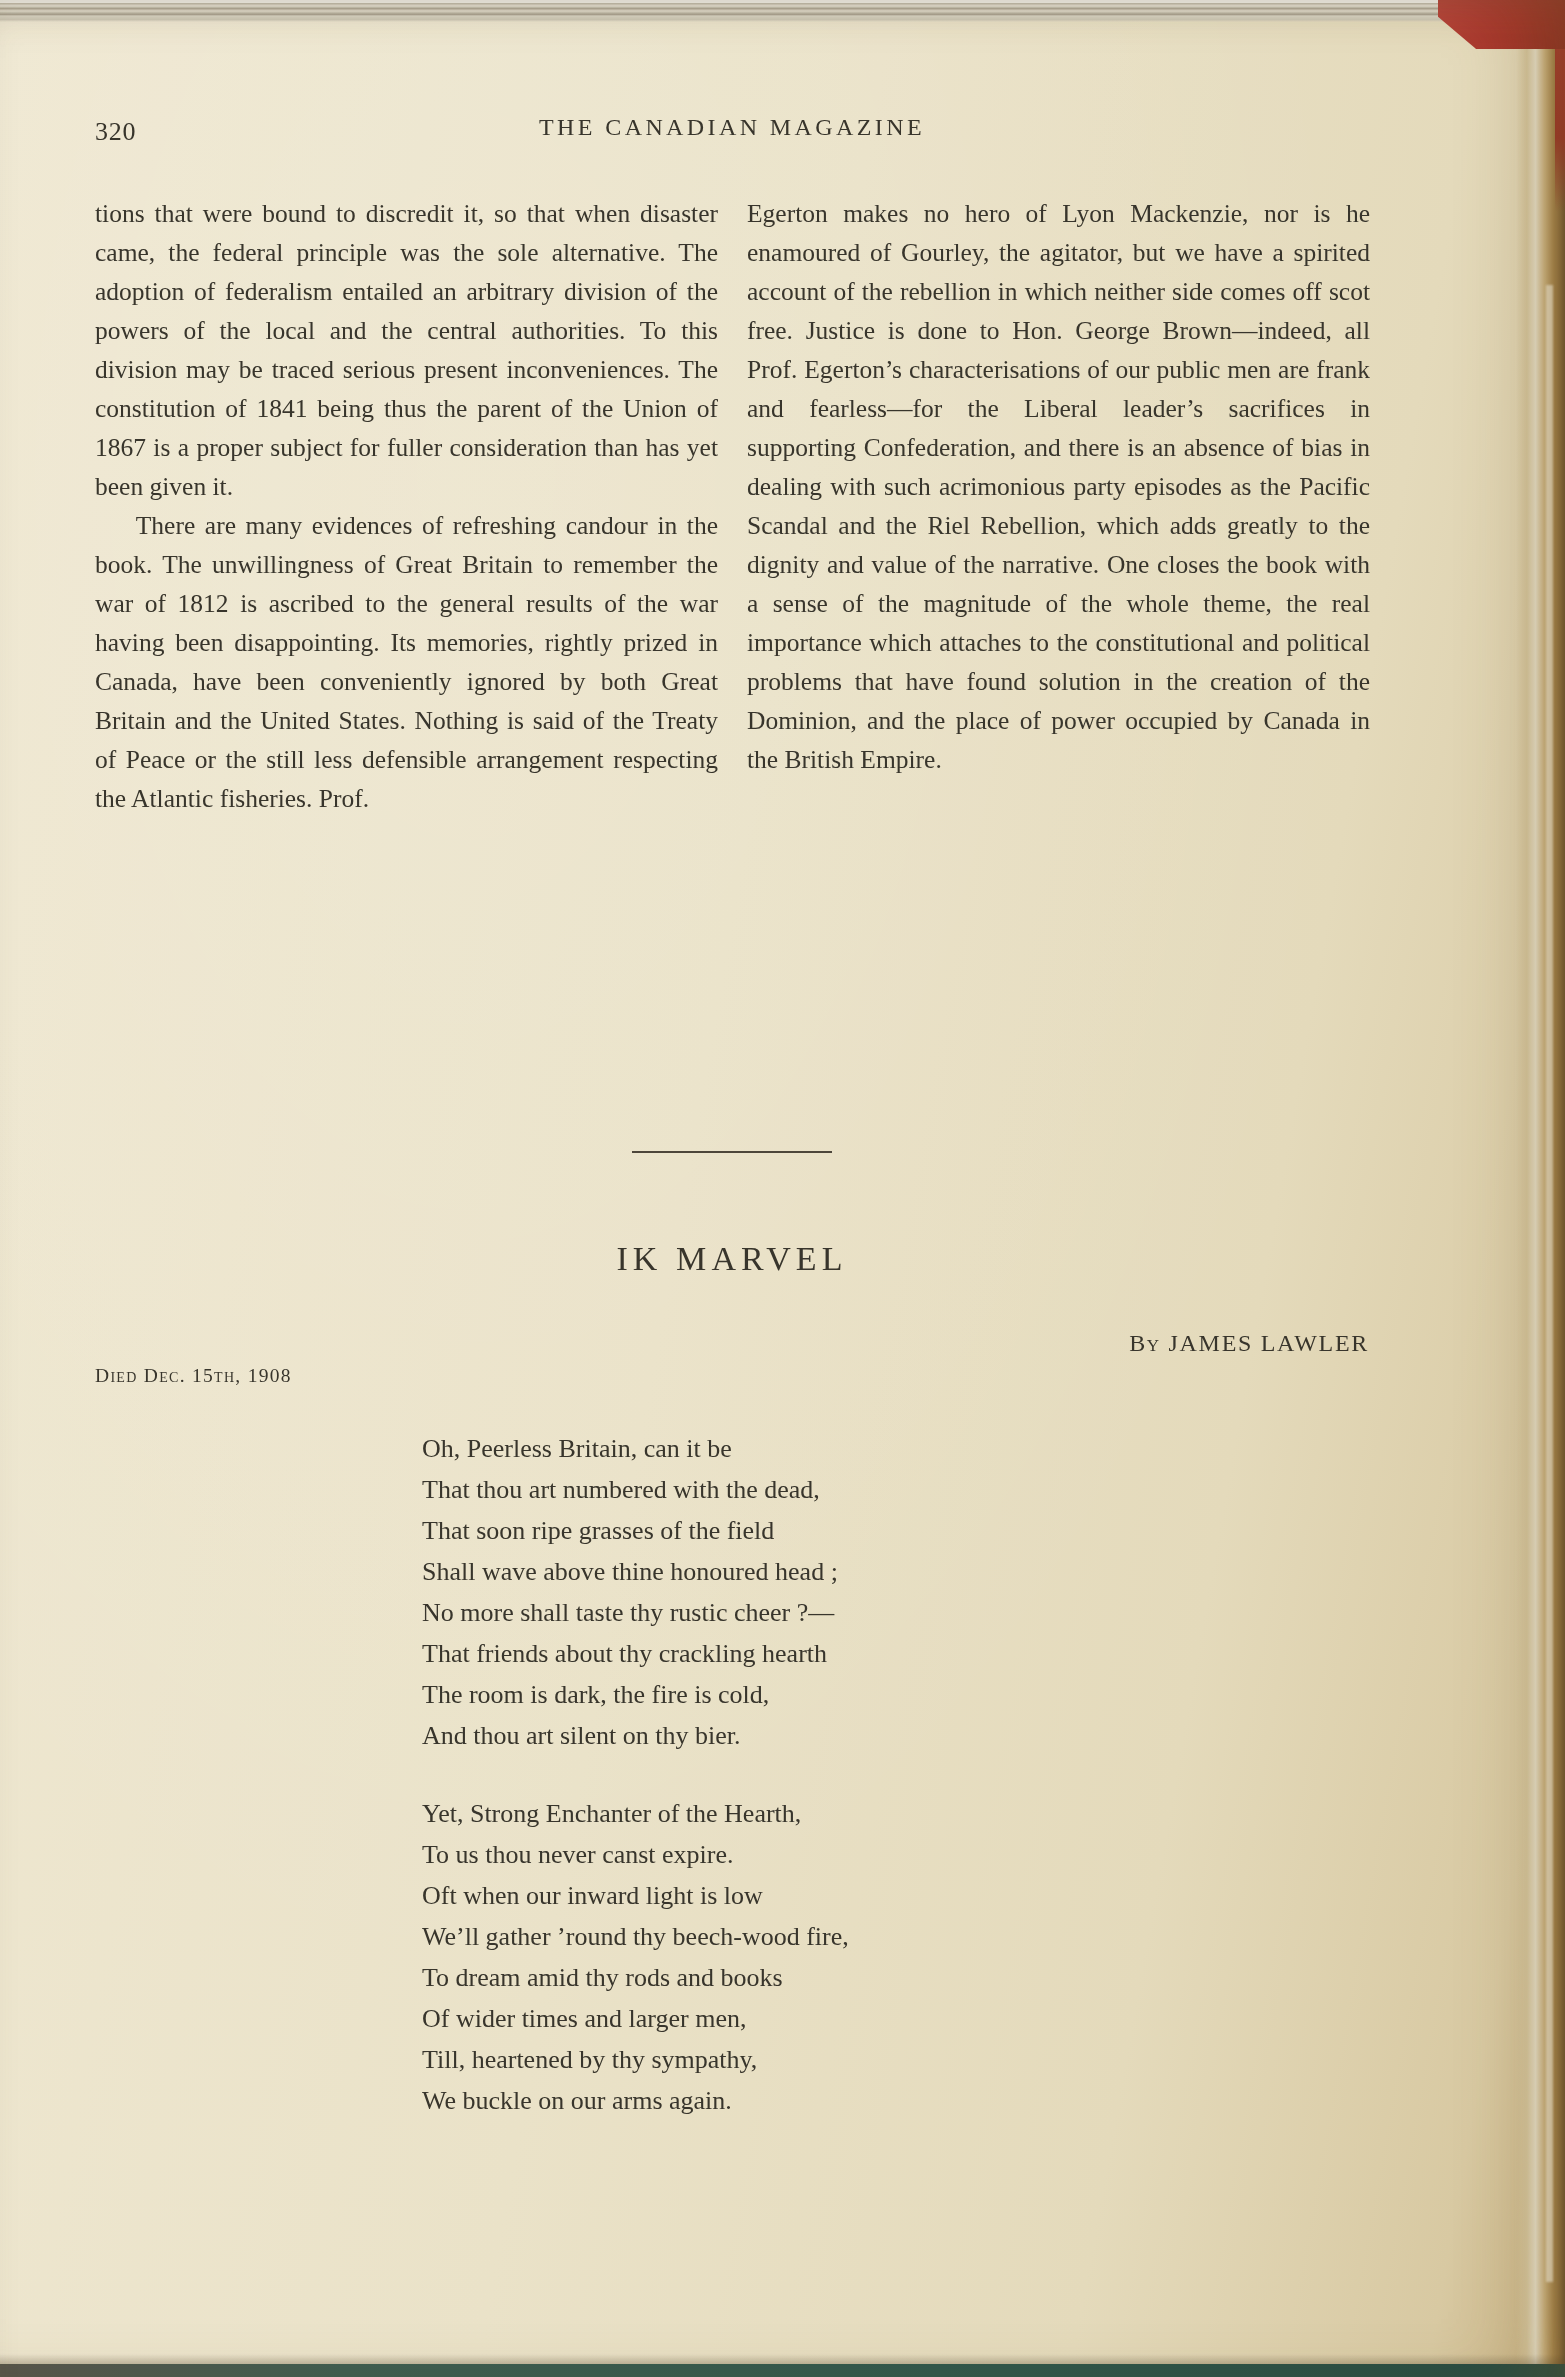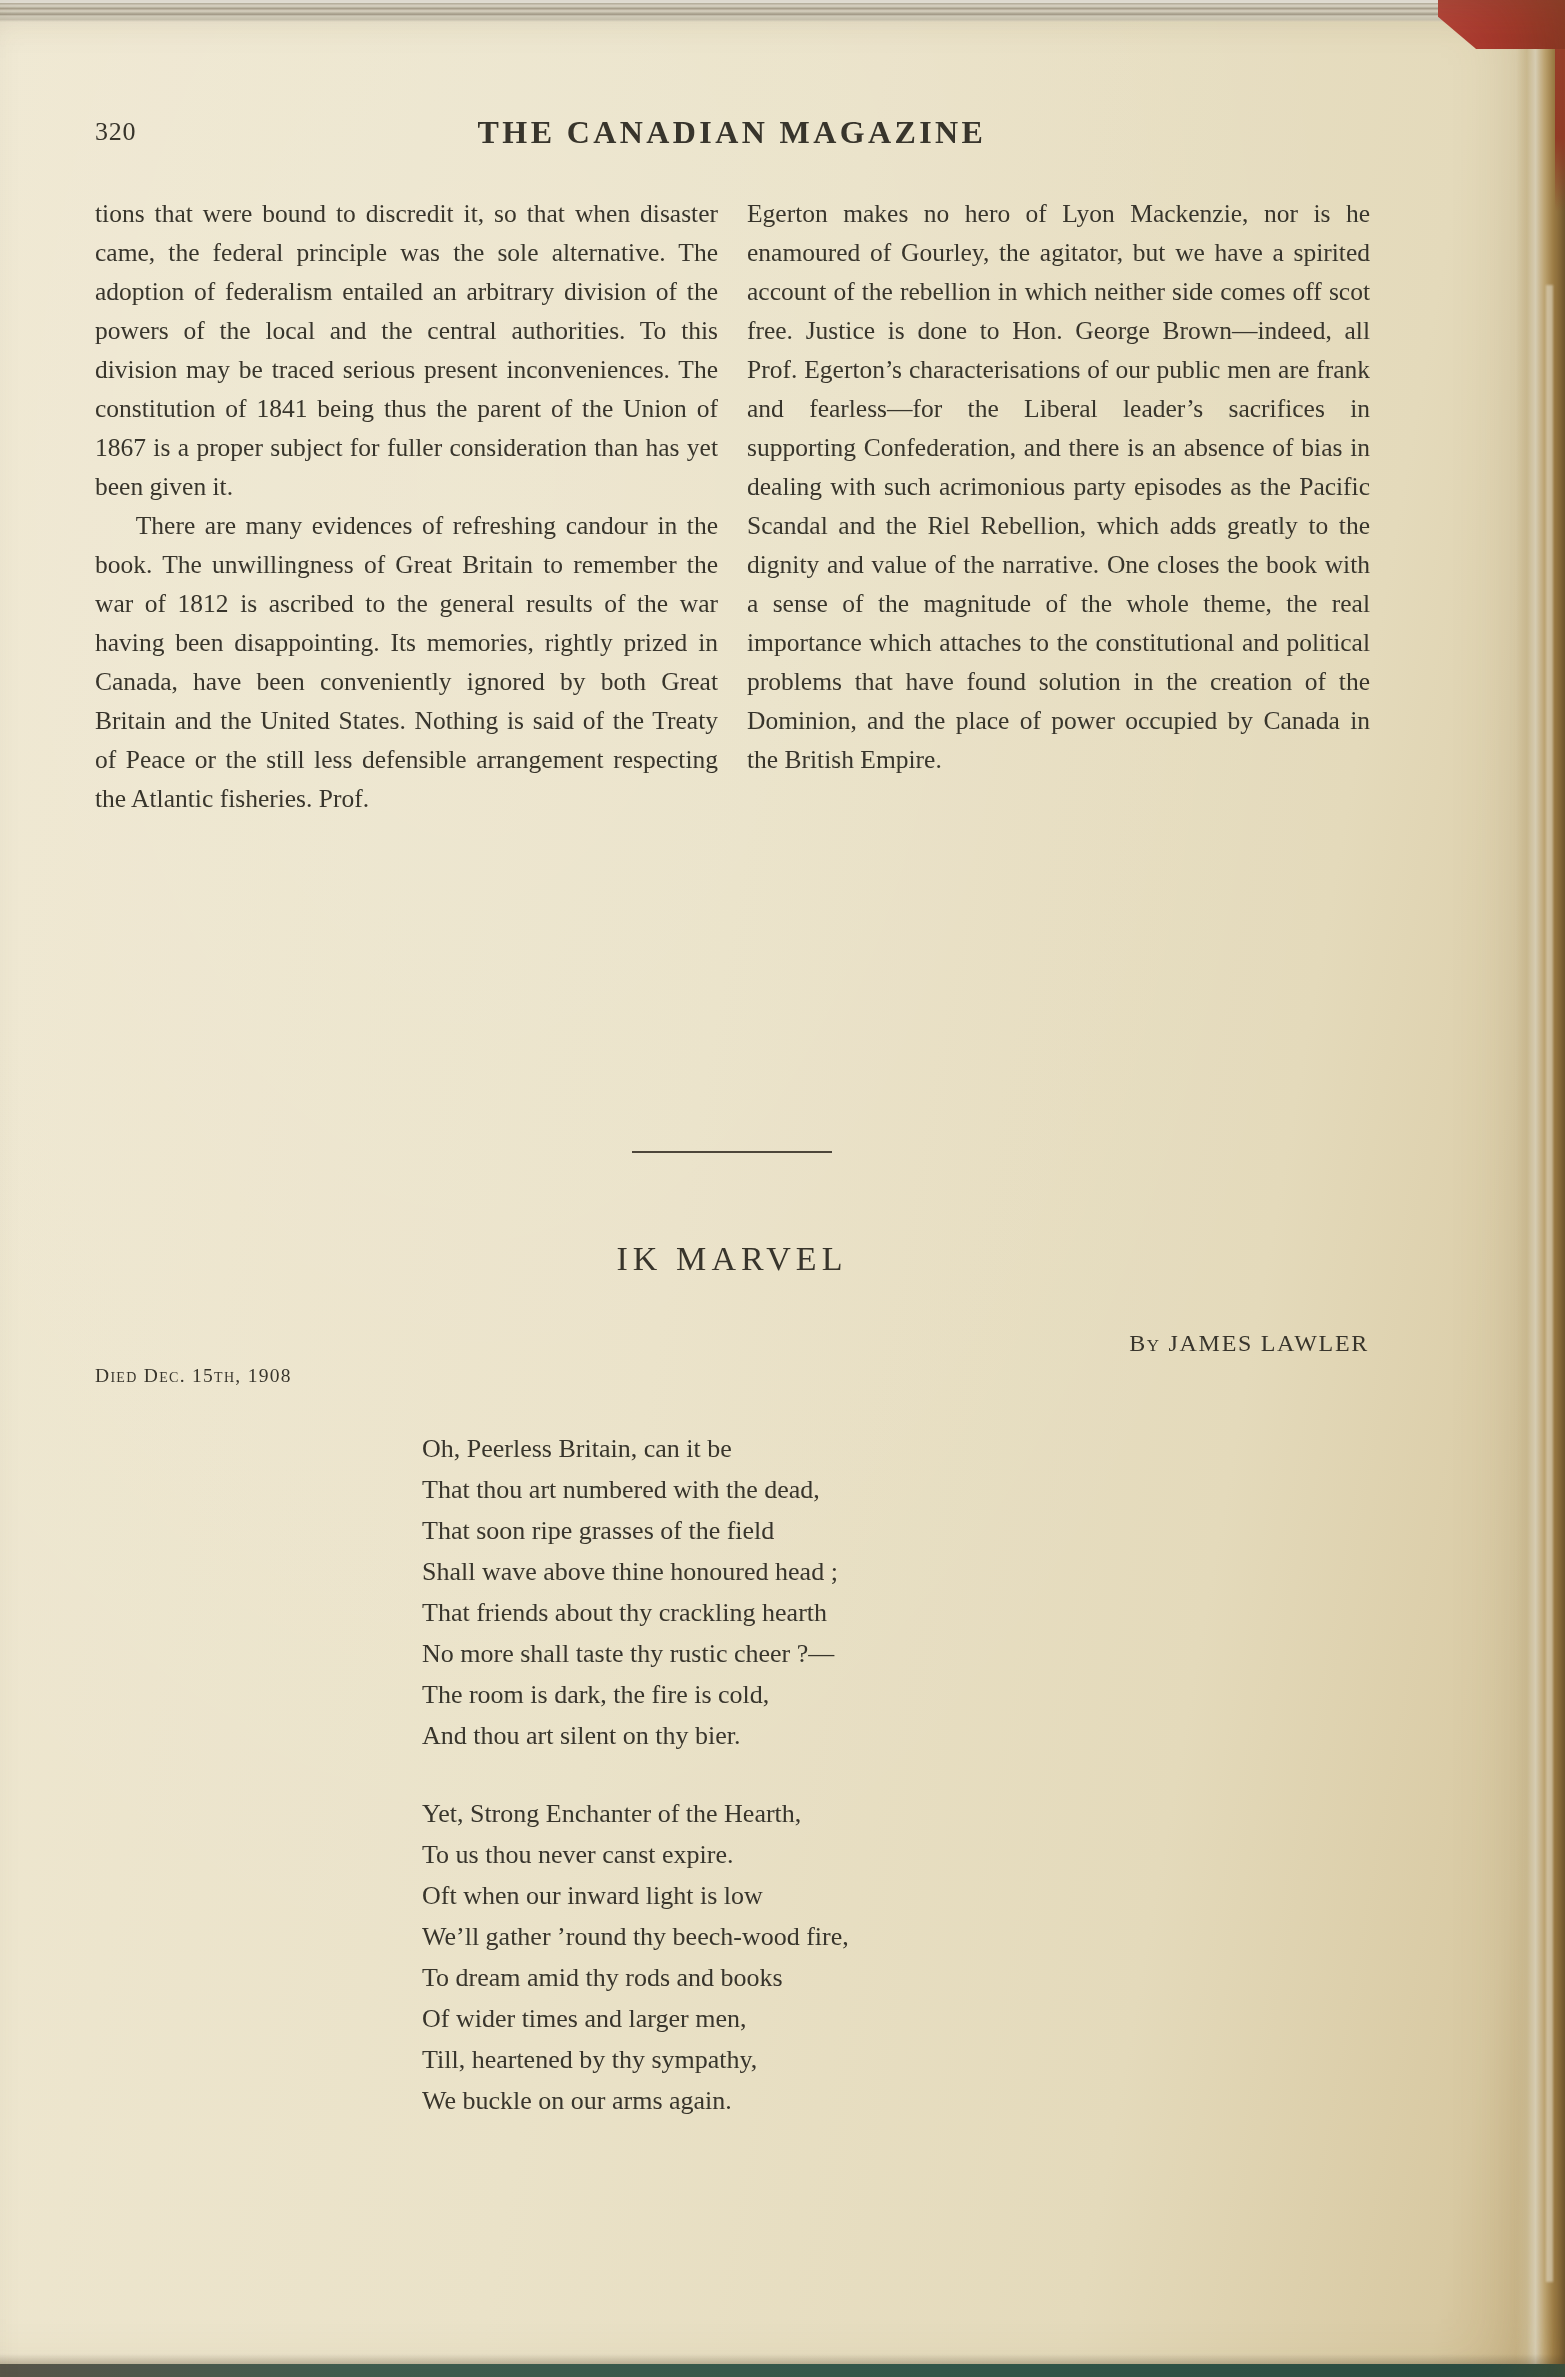--- a/index.html
+++ b/index.html
@@ -57,21 +57,21 @@
   }
 
   
   .ink { color: #38352c; }
   .pagenum {
     position:absolute; left:95px; top:117px;
     font-size: 26px; letter-spacing: 0.8px;
   }
   .mag-title {
     position:absolute; left:95px; top:114px; width:1274px;
-    text-align:center; font-size: 32px; font-weight: 700; letter-spacing: 3.4px;
+    text-align:center; font-size: 24px; font-weight: 400; letter-spacing: 3.4px;
   }
 
   .col { position:absolute; top:194px; width:623px;
     font-size: 25.5px; line-height: 39px; text-align: justify;
     hyphens: auto; -webkit-hyphens: auto; }
   .col-left  { left:95px; }
   .col-right { left:747px; }
   .col p.indent { text-indent: 1.6em; }
 
   .divider {
@@ -127,22 +127,22 @@
   <div class="poem-title ink">IK MARVEL</div>
   <div class="poem-byline ink">By JAMES LAWLER</div>
   <div class="poem-dateline ink">Died Dec. 15th, 1908</div>
 
   <div class="poem ink">
     <div class="stanza">
       <div>Oh, Peerless Britain, can it be</div>
       <div>That thou art numbered with the dead,</div>
       <div>That soon ripe grasses of the field</div>
       <div>Shall wave above thine honoured head ;</div>
+      <div>No more shall taste thy rustic cheer ?—</div>
       <div>That friends about thy crackling hearth</div>
-      <div>No more shall taste thy rustic cheer ?—</div>
       <div>The room is dark, the fire is cold,</div>
       <div>And thou art silent on thy bier.</div>
     </div>
     <div class="stanza">
       <div>Yet, Strong Enchanter of the Hearth,</div>
       <div>To us thou never canst expire.</div>
       <div>Oft when our inward light is low</div>
       <div>We’ll gather ’round thy beech-wood fire,</div>
       <div>To dream amid thy rods and books</div>
       <div>Of wider times and larger men,</div>

